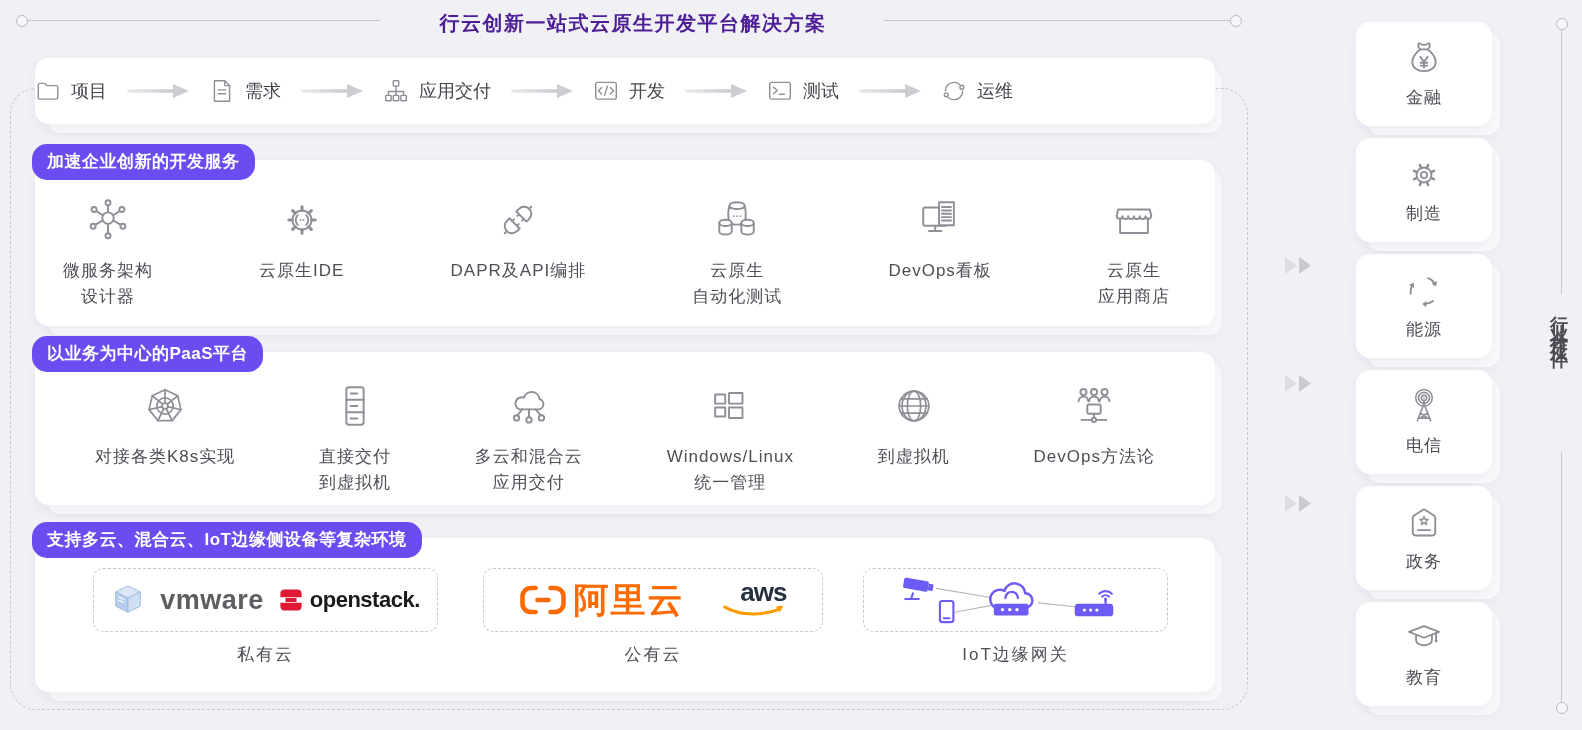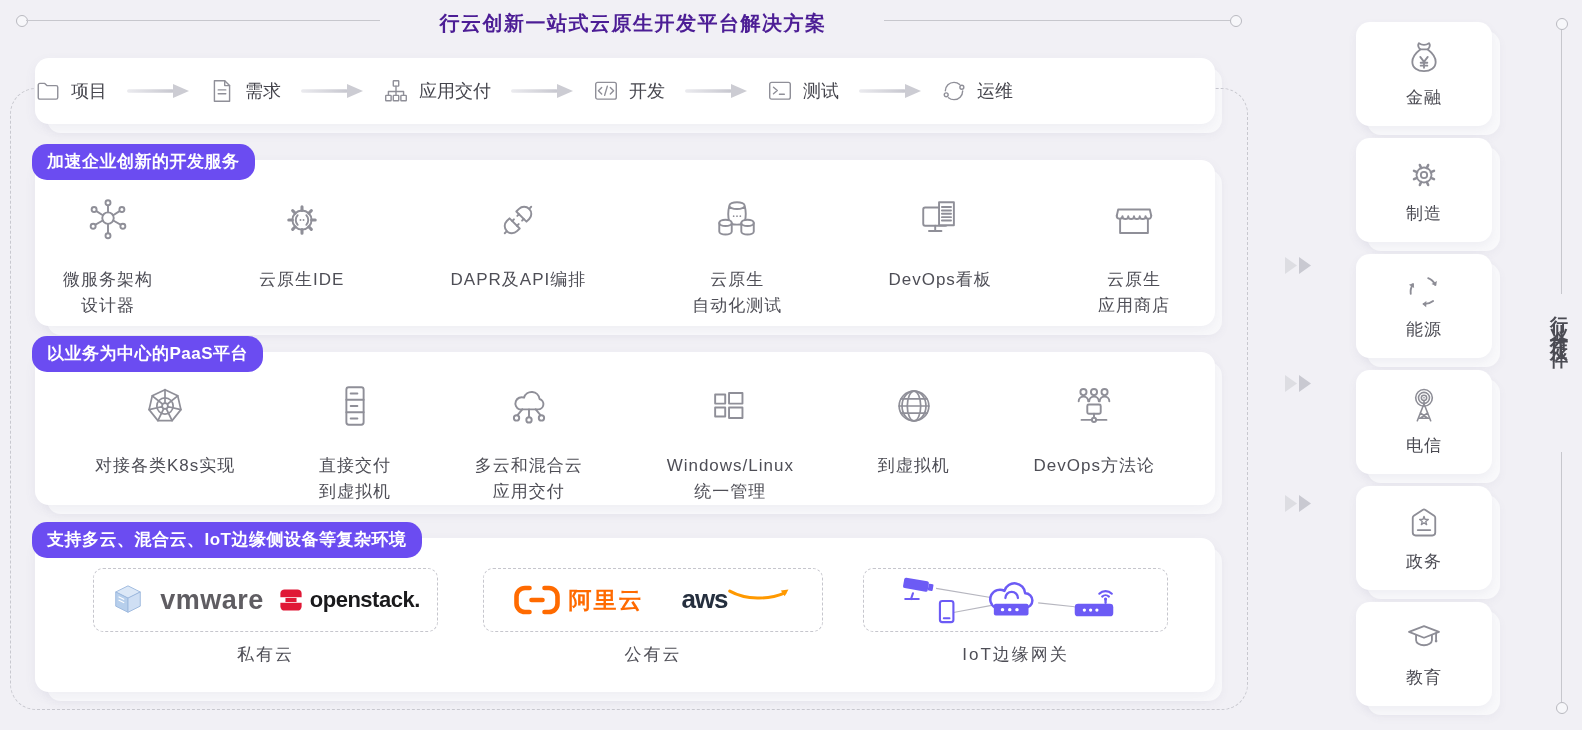--- a/index.html
+++ b/index.html
@@ -17,29 +17,29 @@
   .card{position:absolute;background:#fff;border-radius:14px;box-shadow:0 4px 12px rgba(100,100,140,.07);}
   .card::after{content:"";position:absolute;left:12px;top:10px;right:-7px;bottom:-9px;background:#f9f9fb;border-radius:14px;z-index:-1;box-shadow:0 3px 8px rgba(100,100,140,.05);}
   .badge{position:absolute;top:-16px;left:-3px;background:#6B4CF1;color:#fff;font-size:17px;font-weight:700;padding:6px 15px 7px;border-radius:15px;letter-spacing:.5px;z-index:3;white-space:nowrap;}
   
   .wf-card{left:35px;top:58px;width:1180px;height:66px;display:flex;align-items:center;justify-content:flex-start;gap:20px;}
   .wf-step{display:flex;align-items:center;gap:10px;font-size:18px;font-weight:500;color:#45454d;}
   
   .items-row{display:flex;justify-content:space-between;align-items:flex-start;}
   .svc-item{display:flex;flex-direction:column;align-items:center;}
   .icon-box{height:52px;display:flex;align-items:center;justify-content:center;}
-  .svc-label{margin-top:21px;font-size:17px;color:#4e4e56;line-height:1.5;white-space:pre-line;text-align:center;letter-spacing:1px;}
+  .svc-label{margin-top:12px;font-size:17px;color:#4e4e56;line-height:1.5;white-space:pre-line;text-align:center;letter-spacing:1px;}
   
   .env-group{position:absolute;top:30px;}
   .env-box{border:1.5px dashed #c6c6cd;border-radius:10px;height:62px;display:flex;align-items:center;justify-content:center;gap:15px;}
   .env-label{text-align:center;margin-top:11px;font-size:17px;color:#4e4e56;letter-spacing:2px;}
   .logo-vmware{font-size:27px;font-weight:700;color:#5f5d62;letter-spacing:.5px;}
   .logo-ostext{font-size:22px;font-weight:800;color:#1a1a1c;letter-spacing:-.5px;}
-  .logo-aliyun-text{font-size:23px;font-weight:700;color:#FF6A00;letter-spacing:2px;}
-  .logo-aws{display:flex;flex-direction:row;align-items:flex-start;}
+  .logo-aliyun-text{font-size:35px;font-weight:700;color:#FF6A00;letter-spacing:2px;}
+  .logo-aws{display:flex;flex-direction:column;align-items:flex-end;}
   .logo-aws-text{font-size:26px;font-weight:800;color:#252F3E;letter-spacing:-1px;line-height:.9;}
   .oslogo{display:flex;align-items:center;gap:7px;}
   
   .ind-card{position:absolute;left:1356px;width:136px;height:104px;background:#fff;border-radius:14px;box-shadow:0 4px 10px rgba(100,100,140,.07);display:flex;flex-direction:column;align-items:center;justify-content:center;gap:7px;}
   .ind-card::after{content:"";position:absolute;left:11px;top:9px;right:-8px;bottom:-9px;background:#f9f9fb;border-radius:14px;z-index:-1;box-shadow:0 3px 8px rgba(100,100,140,.05);}
   .ind-label{font-size:17px;color:#4b4b53;letter-spacing:1px;}
   .chev{position:absolute;left:1284px;}
 </style>
 </head>
 <body>

